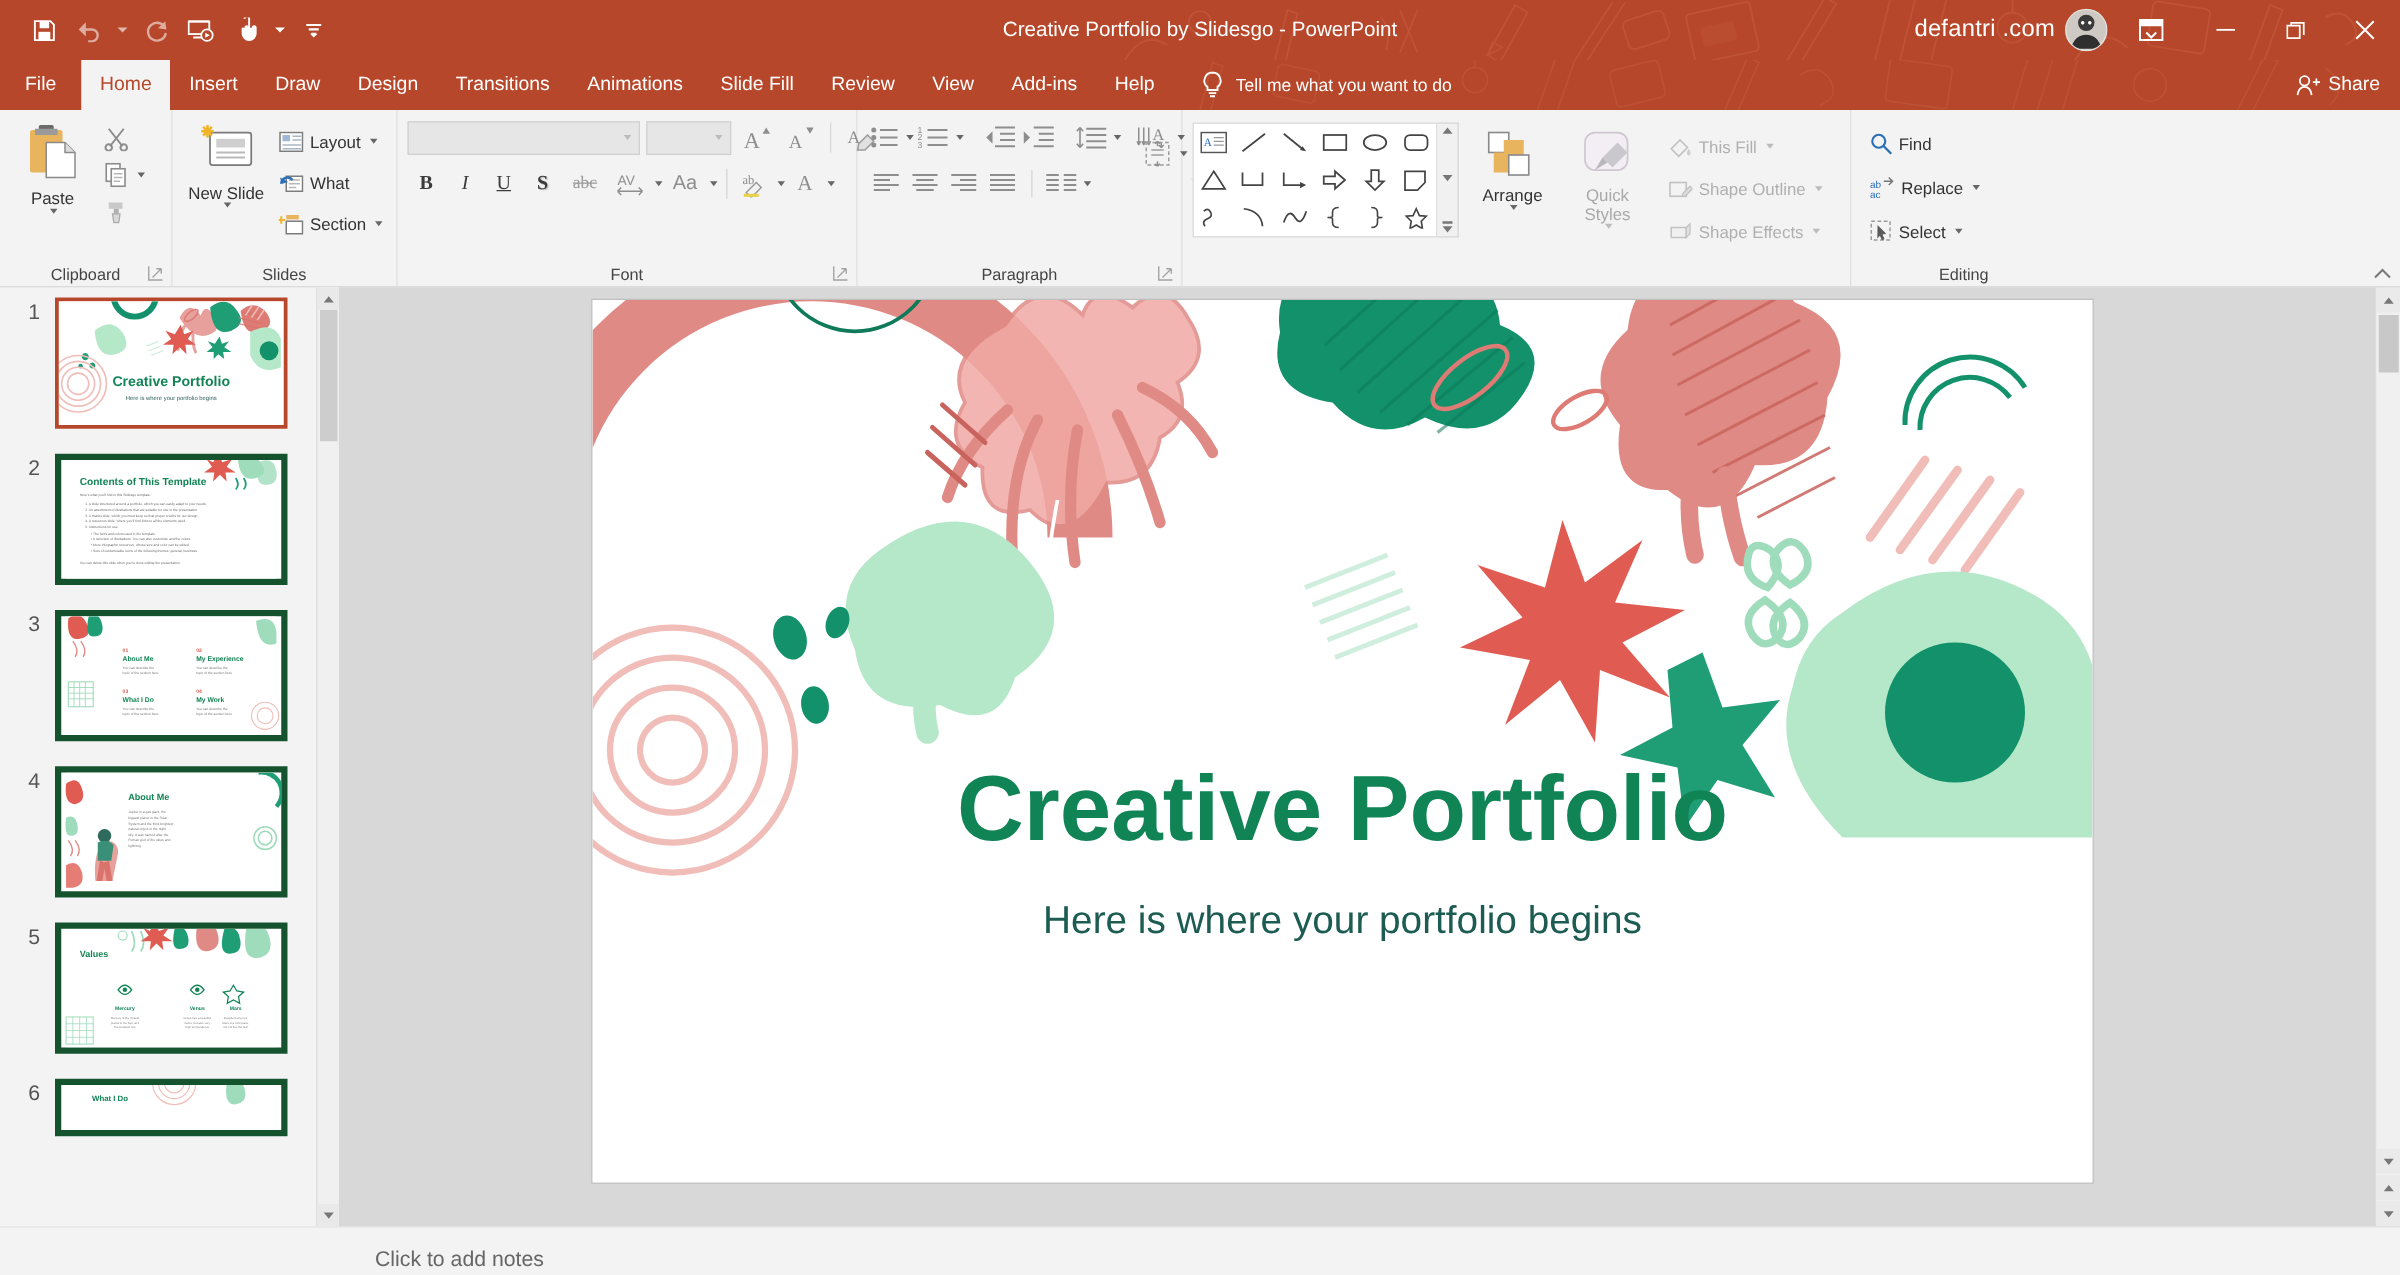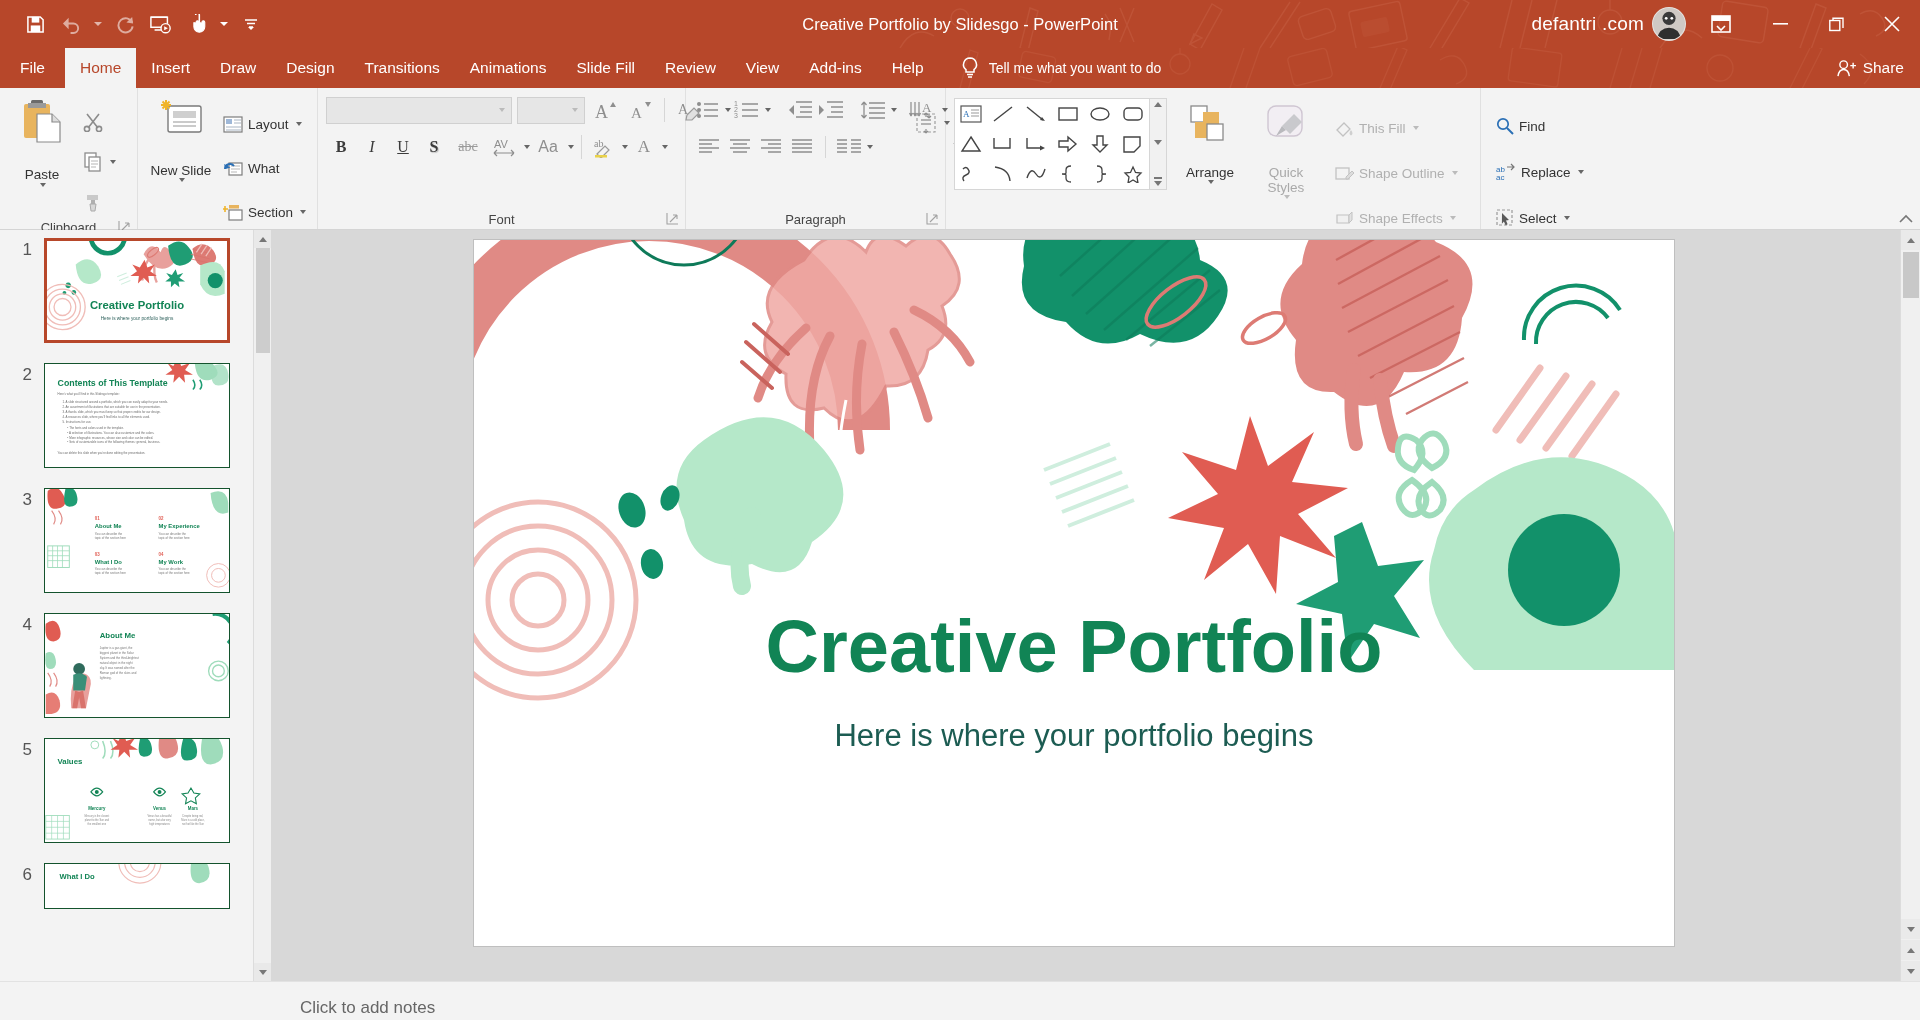--- a/index.html
+++ b/index.html
@@ -132,26 +132,25 @@
   }
   .dialog-launcher {
     position: absolute; right: 6px; top: 2px;
     width: 13px; height: 13px; opacity: .65;
   }
   .big-btn {
     display: flex; flex-direction: column; align-items: center;
     justify-content: flex-start;
     width: 66px; padding-top: 4px; font-size: 13.5px; color: #333;
   }
-  .big-btn .lbl { margin-top: 21px; text-align: center; line-height: 1.12; }
+  .big-btn .lbl { margin-top: 5px; text-align: center; line-height: 1.12; }
   .ico-btn {
     display: flex; align-items: center; gap: 5px;
     height: 28px; padding: 0 5px; font-size: 13.5px; color: #333;
     white-space: nowrap;
-    margin-top: 11px;
   }
   .ico-btn.disabled { color: #b0b0b0; }
   .sm-caret {
     width: 0; height: 0;
     border-left: 3.5px solid transparent;
     border-right: 3.5px solid transparent;
     border-top: 4px solid #666;
     margin-left: 2px;
   }
   .sm-caret.dis { border-top-color: #bbb; }
@@ -190,21 +189,21 @@
     width: 272px; background: #f3f3f3;
     position: relative; overflow: hidden;
     border-right: 1px solid #d8d8d8;
     padding-top: 8px;
   }
   .thumb-row { display: flex; align-items: flex-start; margin-bottom: 20px; padding-left: 14px; }
   .thumb-num { width: 30px; text-align: right; padding-right: 12px;
     font-size: 17px; color: #555; padding-top: 2px; }
   .thumb {
     width: 186px; height: 105px;
-    background: #fff; border: 1px solid #14532d;
+    background: #fff; border: 5px solid #14532d;
     position: relative; overflow: hidden;
   }
   .thumb.sel { border: 3px solid #b7472a; }
   .pane-scroll {
     position: absolute; right: 0; top: 0; bottom: 0; width: 18px;
     background: #f0f0f0; border-left: 1px solid #dcdcdc;
   }
   .ps-btn { height: 18px; display: flex; align-items: center; justify-content: center; background:#e9e9e9; }
   .ps-thumb { position: absolute; top: 18px; left: 2px; width: 14px; height: 105px; background: #cdcdcd; }
 

